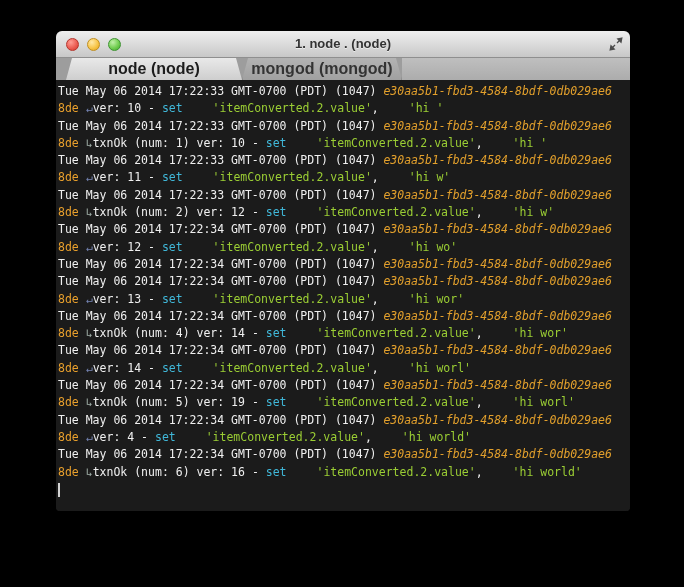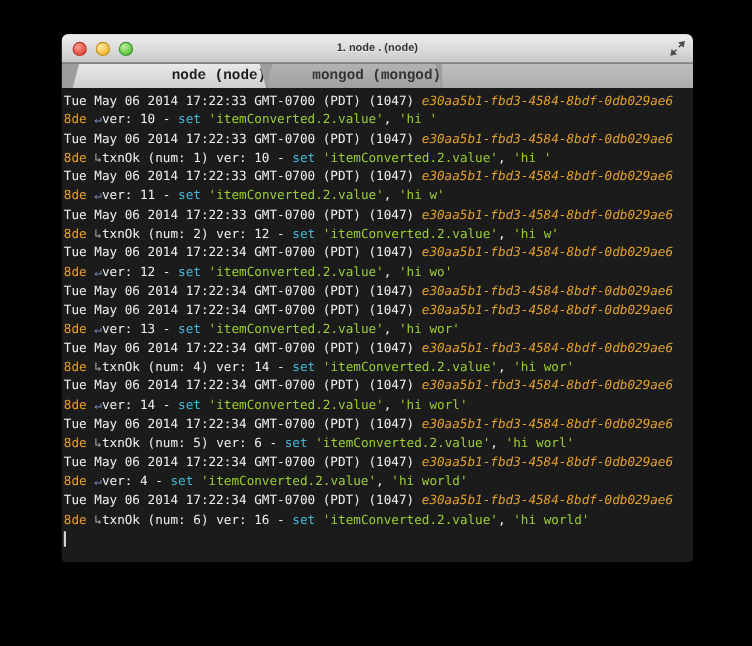--- a/index.html
+++ b/index.html
@@ -57,21 +57,21 @@
   .light.green {
     background: radial-gradient(circle at 35% 30%, #c0f0a8, #72ce51 55%, #3da62b);
     border: 1px solid #3d9330;
   }
   .title {
     position: absolute;
     left: 0; right: 0; top: 0;
     height: 26px;
     line-height: 26px;
     text-align: center;
-    font-size: 10px;
+    font-size: 13px;
     font-weight: 700;
     color: #333;
     text-shadow: 0 1px 0 rgba(255,255,255,0.55);
   }
   .resize {
     position: absolute;
     right: 7px;
     top: 6px;
     width: 14px;
     height: 14px;
@@ -81,25 +81,24 @@
   .tabbar {
     display: flex;
     height: 22px;
     background: #9d9d9d;
     border-bottom: 1px solid #606060;
   }
   .tab {
     box-sizing: border-box;
     height: 22px;
     line-height: 22px;
-    text-align: right;
-    font-size: 13px;
+    text-align: center;
+    font-size: 16px;
     font-weight: 700;
     clip-path: polygon(6px 0, calc(100% - 6px) 0, 100% 100%, 0 100%);
-    font-family: Liberation Mono, monospace;
   }
   .tab.active {
     margin-left: 10px;
     width: 176px;
     background: linear-gradient(#e9e9e9, #cecece);
     color: #1d1d1d;
   }
   .tab.inactive {
     width: 160px;
     background: linear-gradient(#b3b3b3, #a0a0a0);
@@ -123,21 +122,21 @@
     font-size: 11.5px;
     line-height: 17.3px;
     color: var(--plain);
     overflow: hidden;
   }
   .ln { white-space: pre; height: 17.3px; }
   .sg-plain  { color: var(--plain); margin-top: 40px; }
   .sg-orange { color: var(--orange); }
   .sg-uuid   { color: var(--uuid); font-style: italic; }
   .sg-cyan   { color: var(--cyan); }
-  .sg-green  { color: var(--green); }
+  .sg-green  { color: var(--green); margin-left: 23px; }
   .sg-aret   { color: var(--arrow_ret); }
   .sg-atxn   { color: var(--arrow_txn); }
   .cursor {
     display: inline-block;
     width: 2px;
     height: 14px;
     margin-top: 2px;
     background: var(--cursor);
     vertical-align: top;
   }
@@ -184,21 +183,21 @@
       <div class="ln"><span class="sg-plain">Tue May 06 2014 17:22:34 GMT-0700 (PDT) (1047) </span><span class="sg-uuid">e30aa5b1-fbd3-4584-8bdf-0db029ae6</span></div>
       <div class="ln"><span class="sg-orange">8de </span><span class="sg-aret">↵</span><span class="sg-plain">ver: 12 - </span><span class="sg-cyan">set</span><span class="sg-plain"> </span><span class="sg-green">'itemConverted.2.value'</span><span class="sg-plain">, </span><span class="sg-green">'hi wo'</span></div>
       <div class="ln"><span class="sg-plain">Tue May 06 2014 17:22:34 GMT-0700 (PDT) (1047) </span><span class="sg-uuid">e30aa5b1-fbd3-4584-8bdf-0db029ae6</span></div>
       <div class="ln"><span class="sg-plain">Tue May 06 2014 17:22:34 GMT-0700 (PDT) (1047) </span><span class="sg-uuid">e30aa5b1-fbd3-4584-8bdf-0db029ae6</span></div>
       <div class="ln"><span class="sg-orange">8de </span><span class="sg-aret">↵</span><span class="sg-plain">ver: 13 - </span><span class="sg-cyan">set</span><span class="sg-plain"> </span><span class="sg-green">'itemConverted.2.value'</span><span class="sg-plain">, </span><span class="sg-green">'hi wor'</span></div>
       <div class="ln"><span class="sg-plain">Tue May 06 2014 17:22:34 GMT-0700 (PDT) (1047) </span><span class="sg-uuid">e30aa5b1-fbd3-4584-8bdf-0db029ae6</span></div>
       <div class="ln"><span class="sg-orange">8de </span><span class="sg-atxn">↳</span><span class="sg-plain">txnOk (num: 4) ver: 14 - </span><span class="sg-cyan">set</span><span class="sg-plain"> </span><span class="sg-green">'itemConverted.2.value'</span><span class="sg-plain">, </span><span class="sg-green">'hi wor'</span></div>
       <div class="ln"><span class="sg-plain">Tue May 06 2014 17:22:34 GMT-0700 (PDT) (1047) </span><span class="sg-uuid">e30aa5b1-fbd3-4584-8bdf-0db029ae6</span></div>
       <div class="ln"><span class="sg-orange">8de </span><span class="sg-aret">↵</span><span class="sg-plain">ver: 14 - </span><span class="sg-cyan">set</span><span class="sg-plain"> </span><span class="sg-green">'itemConverted.2.value'</span><span class="sg-plain">, </span><span class="sg-green">'hi worl'</span></div>
       <div class="ln"><span class="sg-plain">Tue May 06 2014 17:22:34 GMT-0700 (PDT) (1047) </span><span class="sg-uuid">e30aa5b1-fbd3-4584-8bdf-0db029ae6</span></div>
-      <div class="ln"><span class="sg-orange">8de </span><span class="sg-atxn">↳</span><span class="sg-plain">txnOk (num: 5) ver: 6 - </span><span class="sg-cyan">set</span><span class="sg-plain"> </span><span class="sg-green">'itemConverted.2.value'</span><span class="sg-plain">, </span><span class="sg-green">'hi worl'</span></div>
+      <div class="ln"><span class="sg-orange">8de </span><span class="sg-atxn">↳</span><span class="sg-plain">txnOk (num: 5) ver: 19 - </span><span class="sg-cyan">set</span><span class="sg-plain"> </span><span class="sg-green">'itemConverted.2.value'</span><span class="sg-plain">, </span><span class="sg-green">'hi worl'</span></div>
       <div class="ln"><span class="sg-plain">Tue May 06 2014 17:22:34 GMT-0700 (PDT) (1047) </span><span class="sg-uuid">e30aa5b1-fbd3-4584-8bdf-0db029ae6</span></div>
       <div class="ln"><span class="sg-orange">8de </span><span class="sg-aret">↵</span><span class="sg-plain">ver: 4 - </span><span class="sg-cyan">set</span><span class="sg-plain"> </span><span class="sg-green">'itemConverted.2.value'</span><span class="sg-plain">, </span><span class="sg-green">'hi world'</span></div>
       <div class="ln"><span class="sg-plain">Tue May 06 2014 17:22:34 GMT-0700 (PDT) (1047) </span><span class="sg-uuid">e30aa5b1-fbd3-4584-8bdf-0db029ae6</span></div>
       <div class="ln"><span class="sg-orange">8de </span><span class="sg-atxn">↳</span><span class="sg-plain">txnOk (num: 6) ver: 16 - </span><span class="sg-cyan">set</span><span class="sg-plain"> </span><span class="sg-green">'itemConverted.2.value'</span><span class="sg-plain">, </span><span class="sg-green">'hi world'</span></div>
       <div class="ln"><span class="cursor"></span></div>
     </div>
 
 </div>
 
 </body></html>

